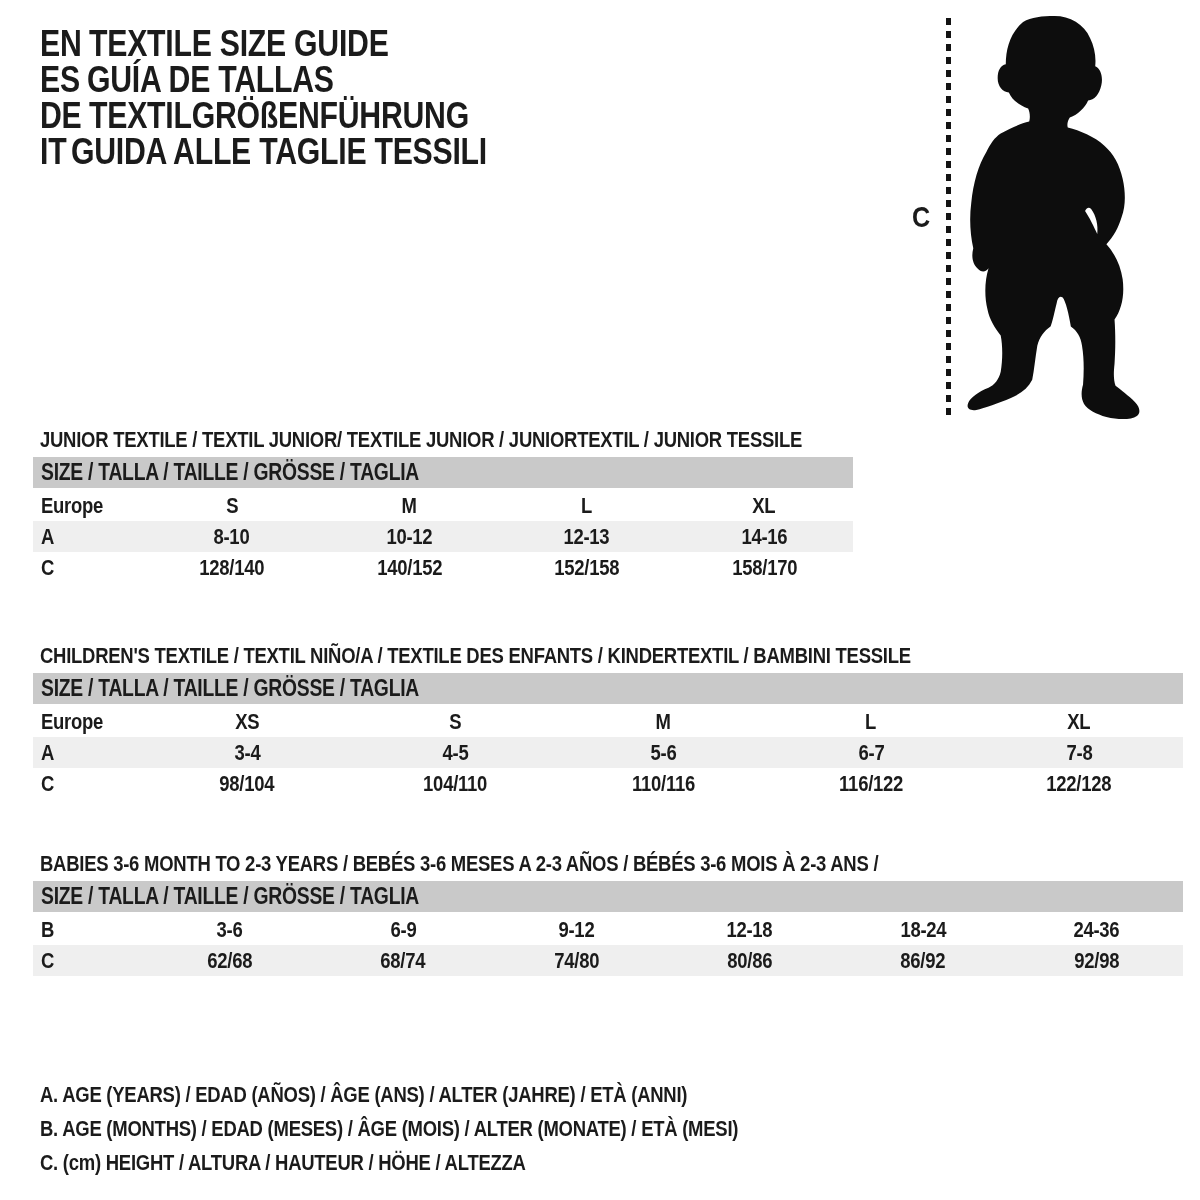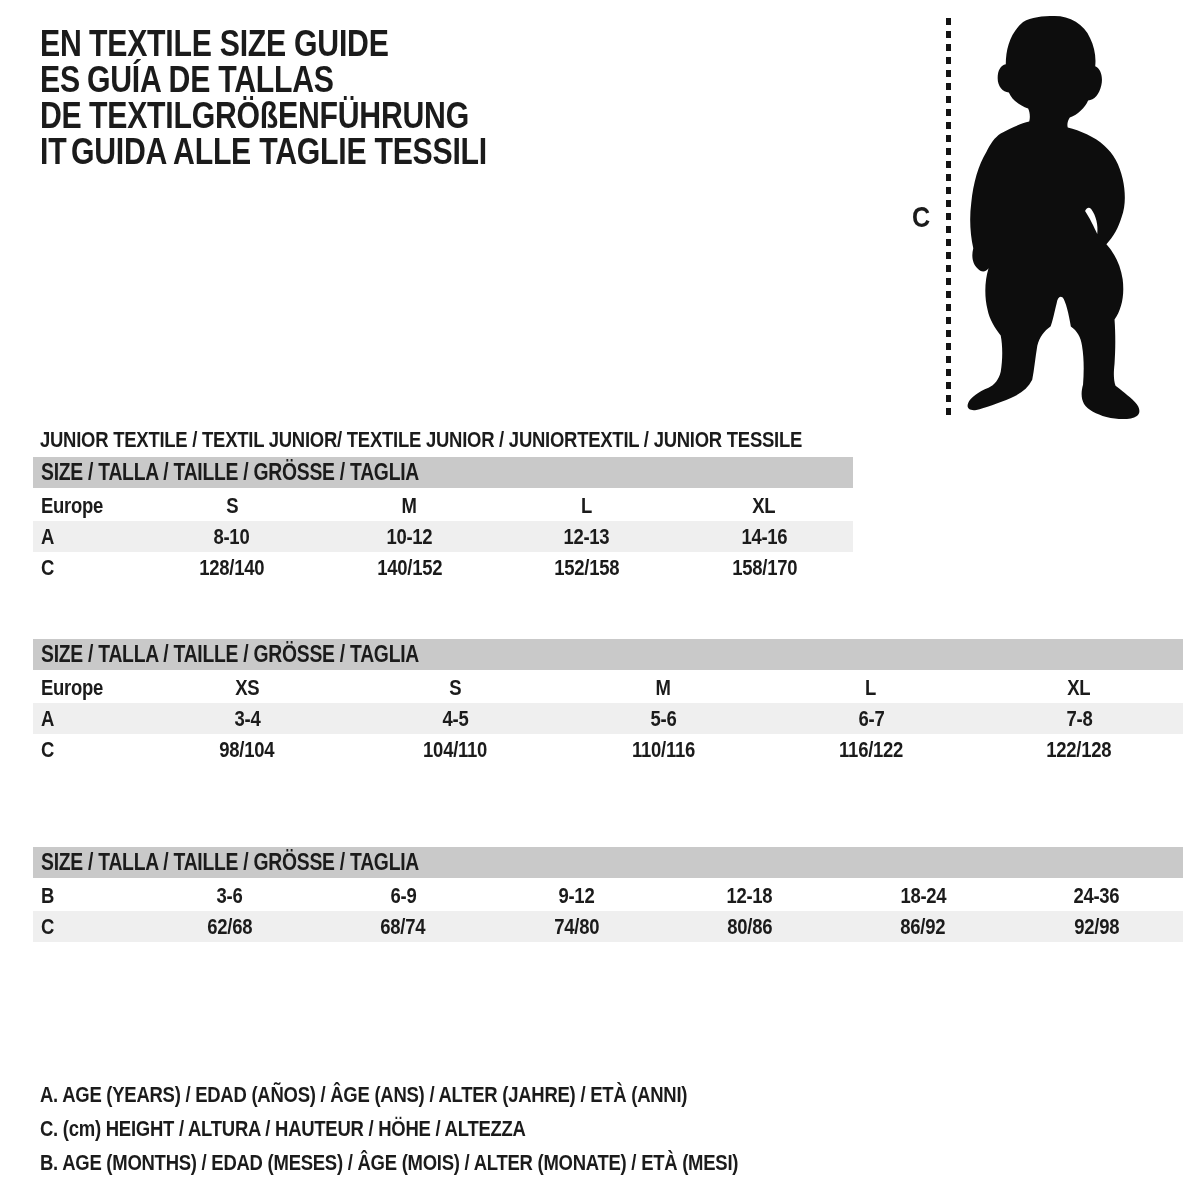--- a/index.html
+++ b/index.html
@@ -154,20 +154,23 @@
         </div>
         <div class="trow">
           <div class="tlabel"><span class="cond">C</span></div>
           <div class="tcell"><span class="cond-c">128/140</span></div>
           <div class="tcell"><span class="cond-c">140/152</span></div>
           <div class="tcell"><span class="cond-c">152/158</span></div>
           <div class="tcell"><span class="cond-c">158/170</span></div>
         </div>
       </section>
       <section class="size-section sec-children">
+        <div class="section-title">
+          <div class="title-line"><span class="cond">CHILDREN'S TEXTILE / TEXTIL NIÑO/A / TEXTILE DES ENFANTS / KINDERTEXTIL / BAMBINI TESSILE</span></div>
+        </div>
         <div class="thead">
           <span class="cond">SIZE / TALLA / TAILLE / GRÖSSE / TAGLIA</span>
         </div>
         <div class="trow">
           <div class="tlabel"><span class="cond">Europe</span></div>
           <div class="tcell"><span class="cond-c">XS</span></div>
           <div class="tcell"><span class="cond-c">S</span></div>
           <div class="tcell"><span class="cond-c">M</span></div>
           <div class="tcell"><span class="cond-c">L</span></div>
           <div class="tcell"><span class="cond-c">XL</span></div>
@@ -184,20 +187,21 @@
           <div class="tlabel"><span class="cond">C</span></div>
           <div class="tcell"><span class="cond-c">98/104</span></div>
           <div class="tcell"><span class="cond-c">104/110</span></div>
           <div class="tcell"><span class="cond-c">110/116</span></div>
           <div class="tcell"><span class="cond-c">116/122</span></div>
           <div class="tcell"><span class="cond-c">122/128</span></div>
         </div>
       </section>
       <section class="size-section sec-babies">
         <div class="section-title">
+          <div class="title-line"><span class="cond">BABIES 3-6 MONTH TO 2-3 YEARS / BEBÉS 3-6 MESES A 2-3 AÑOS / BÉBÉS 3-6 MOIS À 2-3 ANS /</span></div>
         </div>
         <div class="thead">
           <span class="cond">SIZE / TALLA / TAILLE / GRÖSSE / TAGLIA</span>
         </div>
         <div class="trow">
           <div class="tlabel"><span class="cond">B</span></div>
           <div class="tcell"><span class="cond-c">3-6</span></div>
           <div class="tcell"><span class="cond-c">6-9</span></div>
           <div class="tcell"><span class="cond-c">9-12</span></div>
           <div class="tcell"><span class="cond-c">12-18</span></div>
@@ -211,17 +215,17 @@
           <div class="tcell"><span class="cond-c">74/80</span></div>
           <div class="tcell"><span class="cond-c">80/86</span></div>
           <div class="tcell"><span class="cond-c">86/92</span></div>
           <div class="tcell"><span class="cond-c">92/98</span></div>
         </div>
       </section>
     </div>
 
   <div class="footnotes" id="footnotes">
       <div class="foot-line"><span class="cond">A. AGE (YEARS) / EDAD (AÑOS) / ÂGE (ANS) / ALTER (JAHRE) / ETÀ (ANNI)</span></div>
+      <div class="foot-line"><span class="cond">B. AGE (MONTHS) / EDAD (MESES) / ÂGE (MOIS) / ALTER (MONATE) / ETÀ (MESI)</span></div>
       <div class="foot-line"><span class="cond">C. (cm) HEIGHT / ALTURA / HAUTEUR / HÖHE / ALTEZZA</span></div>
-      <div class="foot-line"><span class="cond">B. AGE (MONTHS) / EDAD (MESES) / ÂGE (MOIS) / ALTER (MONATE) / ETÀ (MESI)</span></div>
     </div>
 
 </div>
 
 </body></html>

